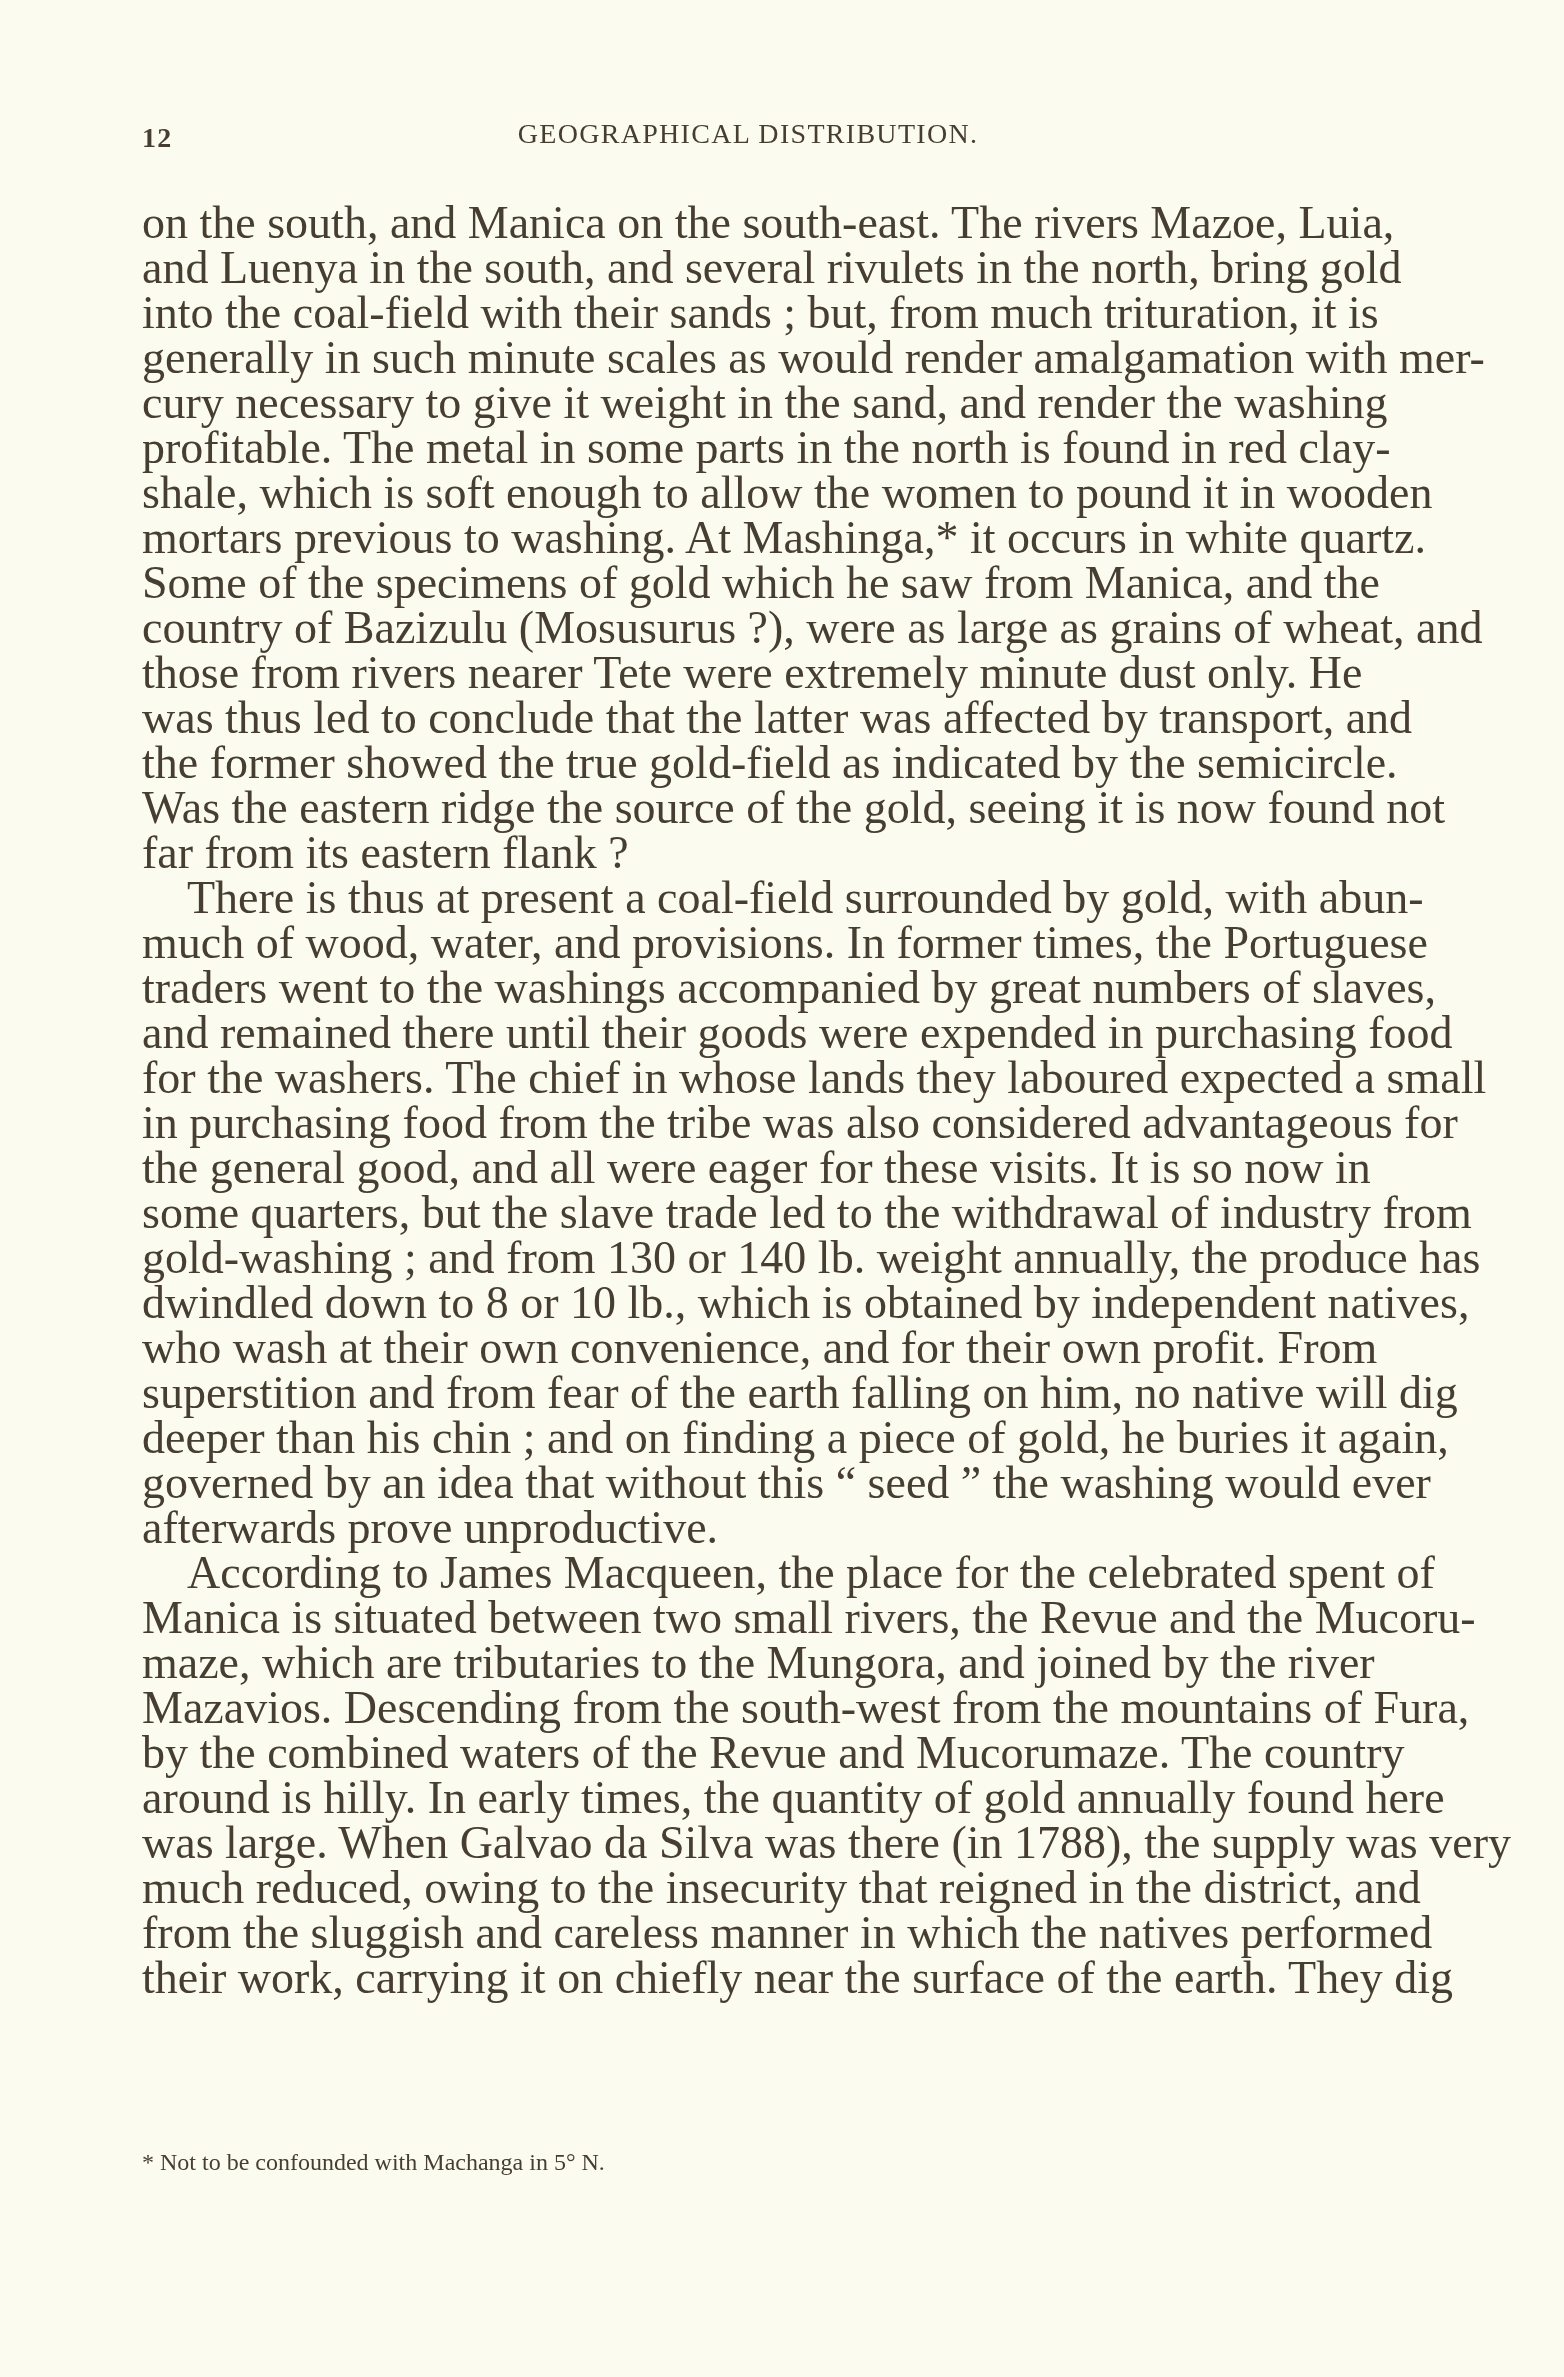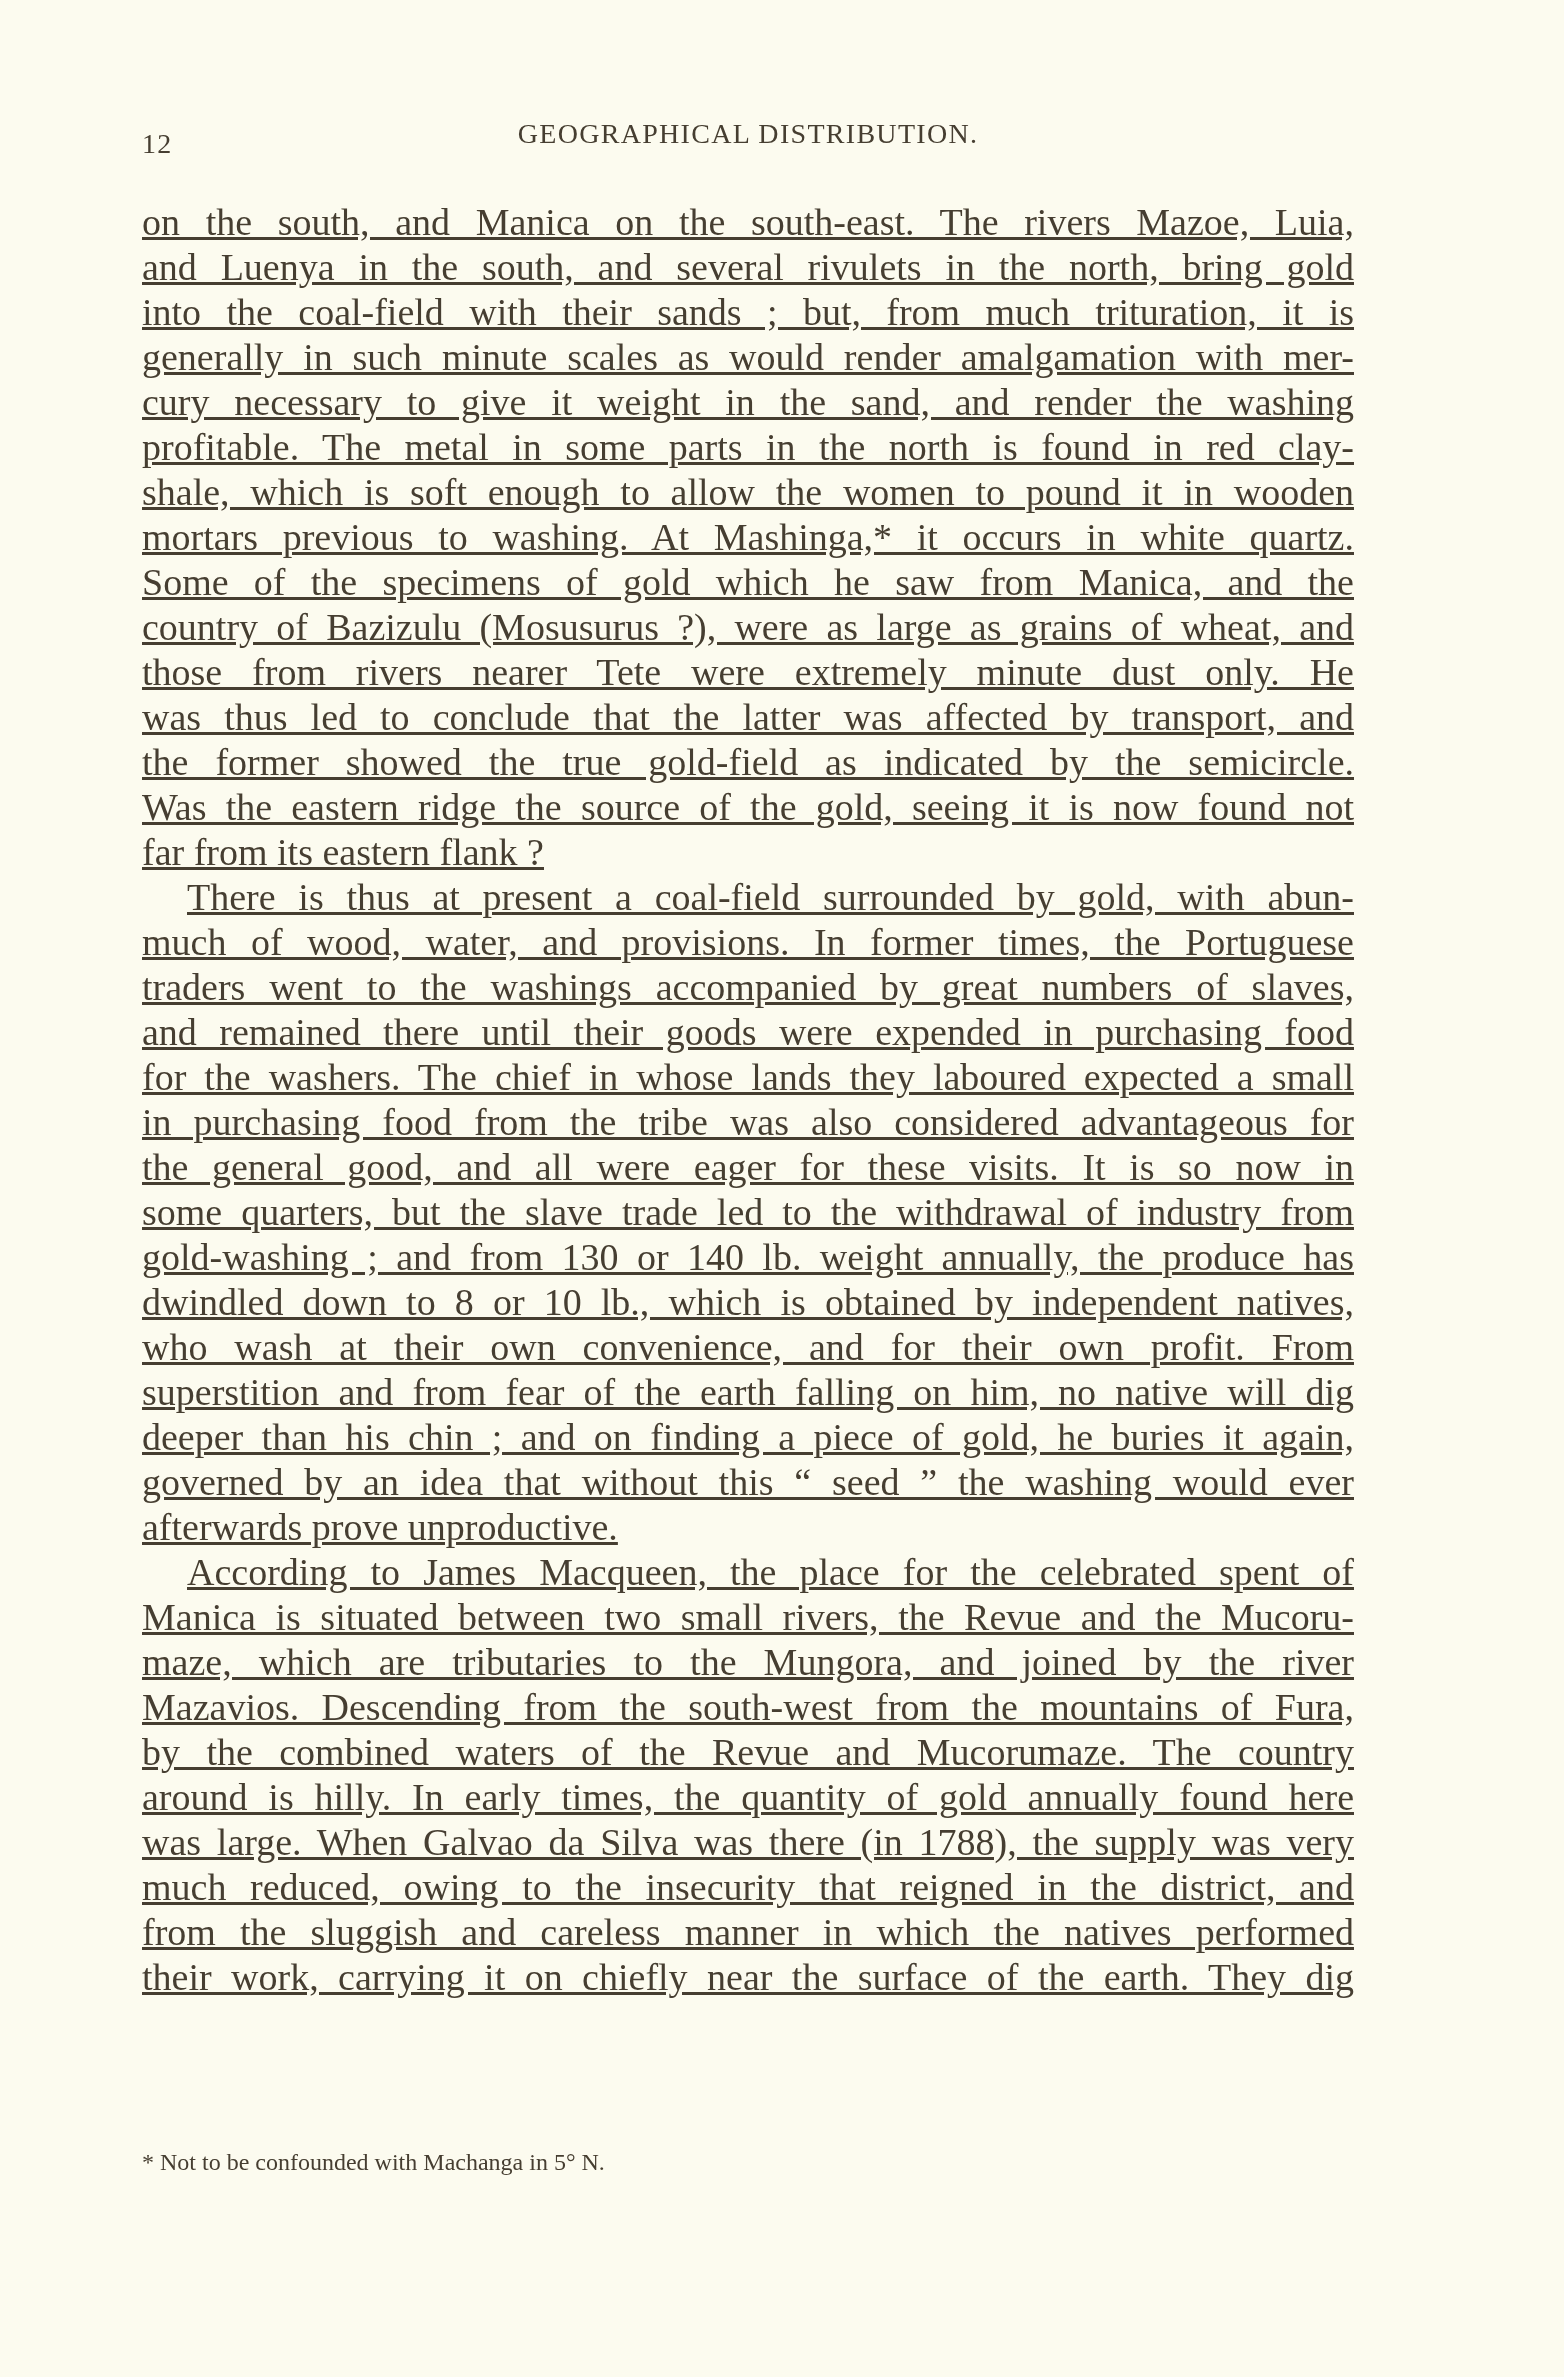--- a/index.html
+++ b/index.html
@@ -4,25 +4,25 @@
 <style>
   html, body { margin:0; padding:0; }
   body {
     width:1565px; height:2377px; background:#fcfbef; position:relative; overflow:hidden;
     font-family:"Liberation Serif","DejaVu Serif",serif; color:#463e31;
   }
   .header {
     position:absolute; top:118px; left:142px; width:1212px; height:45px;
     font-size:28px; letter-spacing:1.3px;
   }
-  .header .pageno { position:absolute; left:0; top:10px; }
+  .header .pageno { position:absolute; left:0; top:4px;font-weight:bold; }
   .header .running { position:absolute; left:0; right:0; top:0; text-align:center; }
   .body {
     position:absolute; top:200px; left:142px; width:1212px;
-    font-size:38px; line-height:45px;text-decoration:underline;
+    font-size:46px; line-height:45px;
   }
   .line {
     display:block; height:45px; white-space:nowrap;
     text-align:justify; text-align-last:justify;
   }
   .line.last { text-align-last:left; }
   .line.indent { padding-left:45px; }
   .footnote {
     position:absolute; top:2149px; left:142px; width:1212px;
     text-align:left; font-size:24px;

